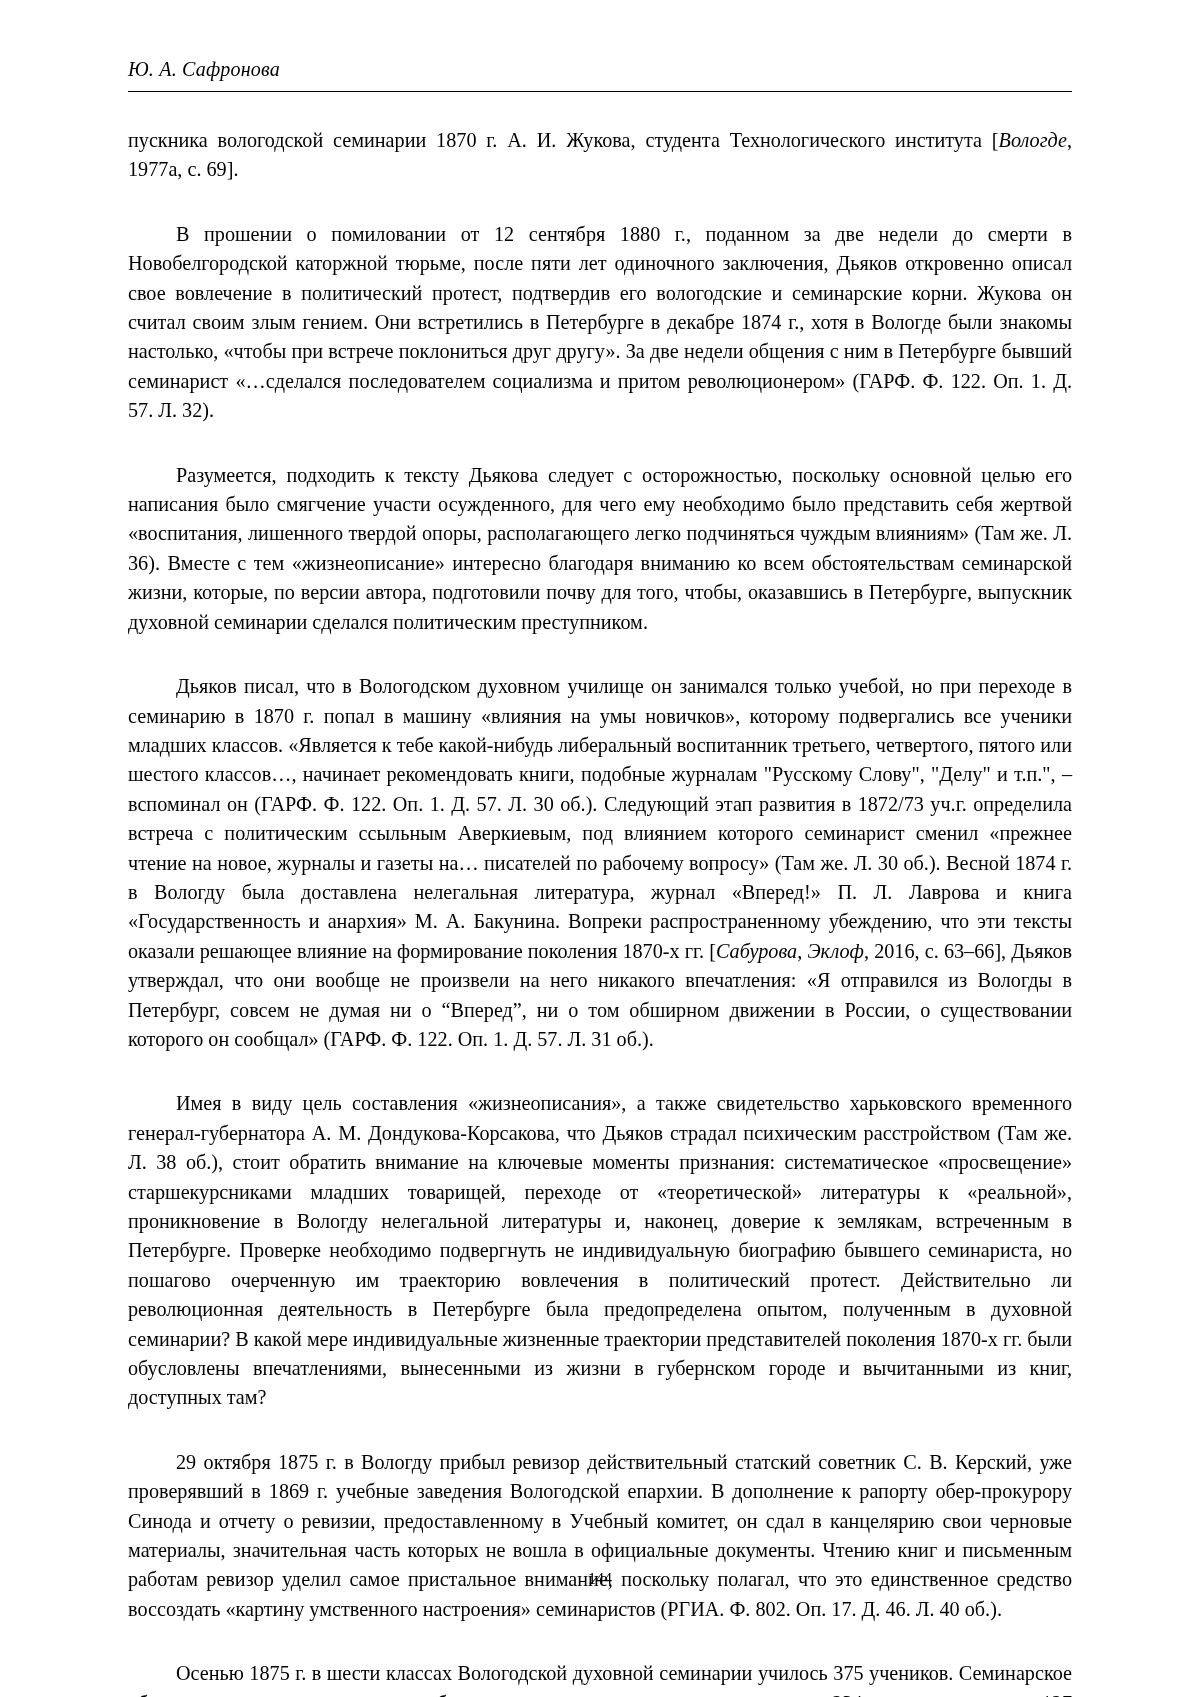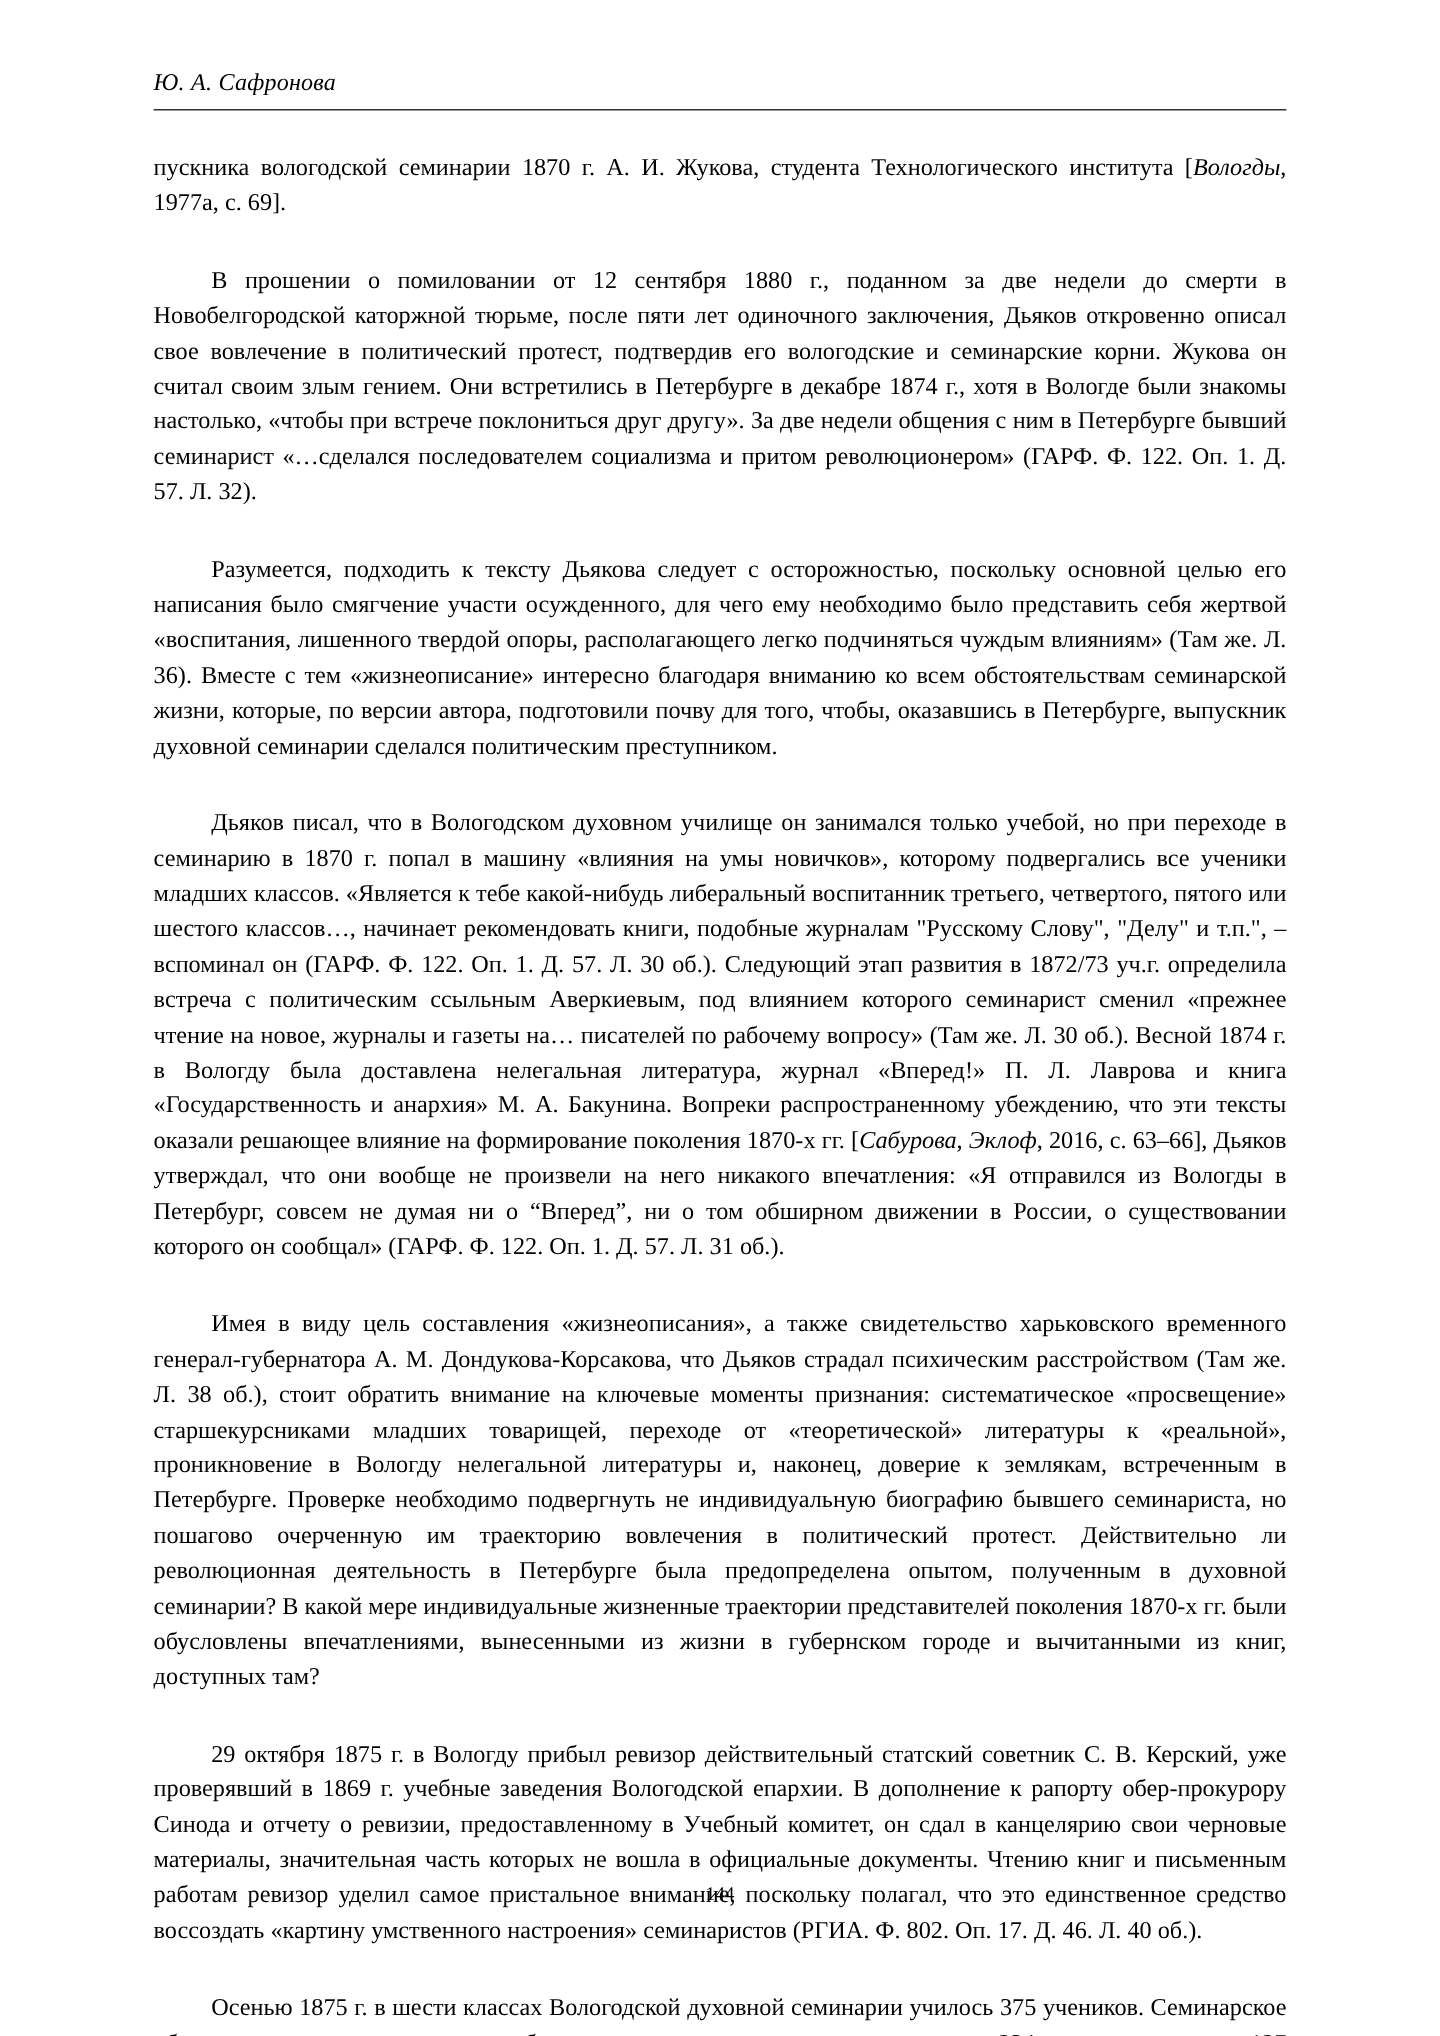--- a/index.html
+++ b/index.html
@@ -62,21 +62,21 @@
 </style>
 </head>
 <body>
 
 <div class="page">
 
   <div class="running-head">Ю. А. Сафронова</div>
   <hr class="head-rule">
 
   <div class="body-text" id="article-body">
-      <p>пускника вологодской семинарии 1870 г. А. И. Жукова, студента Технологического института [<span class="it">Вологды</span>, 1977а, с. 69].</p>
+      <p>пускника вологодской семинарии 1870 г. А. И. Жукова, студента Технологического института [<span class="it">Вологде</span>, 1977а, с. 69].</p>
       <p class="indent">В прошении о помиловании от 12 сентября 1880 г., поданном за две недели до смерти в Новобелгородской каторжной тюрьме, после пяти лет одиночного заключения, Дьяков откровенно описал свое вовлечение в политический протест, подтвердив его вологодские и семинарские корни. Жукова он считал своим злым гением. Они встретились в Петербурге в декабре 1874 г., хотя в Вологде были знакомы настолько, «чтобы при встрече поклониться друг другу». За две недели общения с ним в Петербурге бывший семинарист «…сделался последователем социализма и притом революционером» (ГАРФ. Ф. 122. Оп. 1. Д. 57. Л. 32).</p>
       <p class="indent">Разумеется, подходить к тексту Дьякова следует с осторожностью, поскольку основной целью его написания было смягчение участи осужденного, для чего ему необходимо было представить себя жертвой «воспитания, лишенного твердой опоры, располагающего легко подчиняться чуждым влияниям» (Там же. Л. 36). Вместе с тем «жизнеописание» интересно благодаря вниманию ко всем обстоятельствам семинарской жизни, которые, по версии автора, подготовили почву для того, чтобы, оказавшись в Петербурге, выпускник духовной семинарии сделался политическим преступником.</p>
       <p class="indent">Дьяков писал, что в Вологодском духовном училище он занимался только учебой, но при переходе в семинарию в 1870 г. попал в машину «влияния на умы новичков», которому подвергались все ученики младших классов. «Является к тебе какой-нибудь либеральный воспитанник третьего, четвертого, пятого или шестого классов…, начинает рекомендовать книги, подобные журналам "Русскому Слову", "Делу" и т.п.", – вспоминал он (ГАРФ. Ф. 122. Оп. 1. Д. 57. Л. 30 об.). Следующий этап развития в 1872/73 уч.г. определила встреча с политическим ссыльным Аверкиевым, под влиянием которого семинарист сменил «прежнее чтение на новое, журналы и газеты на… писателей по рабочему вопросу» (Там же. Л. 30 об.). Весной 1874 г. в Вологду была доставлена нелегальная литература, журнал «Вперед!» П. Л. Лаврова и книга «Государственность и анархия» М. А. Бакунина. Вопреки распространенному убеждению, что эти тексты оказали решающее влияние на формирование поколения 1870-х гг. [<span class="it">Сабурова</span>, <span class="it">Эклоф</span>, 2016, с. 63–66], Дьяков утверждал, что они вообще не произвели на него никакого впечатления: «Я отправился из Вологды в Петербург, совсем не думая ни о “Вперед”, ни о том обширном движении в России, о существовании которого он сообщал» (ГАРФ. Ф. 122. Оп. 1. Д. 57. Л. 31 об.).</p>
       <p class="indent">Имея в виду цель составления «жизнеописания», а также свидетельство харьковского временного генерал-губернатора А. М. Дондукова-Корсакова, что Дьяков страдал психическим расстройством (Там же. Л. 38 об.), стоит обратить внимание на ключевые моменты признания: систематическое «просвещение» старшекурсниками младших товарищей, переходе от «теоретической» литературы к «реальной», проникновение в Вологду нелегальной литературы и, наконец, доверие к землякам, встреченным в Петербурге. Проверке необходимо подвергнуть не индивидуальную биографию бывшего семинариста, но пошагово очерченную им траекторию вовлечения в политический протест. Действительно ли революционная деятельность в Петербурге была предопределена опытом, полученным в духовной семинарии? В какой мере индивидуальные жизненные траектории представителей поколения 1870-х гг. были обусловлены впечатлениями, вынесенными из жизни в губернском городе и вычитанными из книг, доступных там?</p>
       <p class="indent">29 октября 1875 г. в Вологду прибыл ревизор действительный статский советник С. В. Керский, уже проверявший в 1869 г. учебные заведения Вологодской епархии. В дополнение к рапорту обер-прокурору Синода и отчету о ревизии, предоставленному в Учебный комитет, он сдал в канцелярию свои черновые материалы, значительная часть которых не вошла в официальные документы. Чтению книг и письменным работам ревизор уделил самое пристальное внимание, поскольку полагал, что это единственное средство воссоздать «картину умственного настроения» семинаристов (РГИА. Ф. 802. Оп. 17. Д. 46. Л. 40 об.).</p>
       <p class="indent">Осенью 1875 г. в шести классах Вологодской духовной семинарии училось 375 учеников. Семинарское общежитие могло вместить в себя только треть воспитанников, так что 234 ученика жили в 127 вольнонаемных квартирах фактически без всякого присмотра, поскольку инспектор и два его помощника не могли контролировать, что происходит, когда ученики не</p>
     </div>
 
   <div class="folio">144</div>
 

